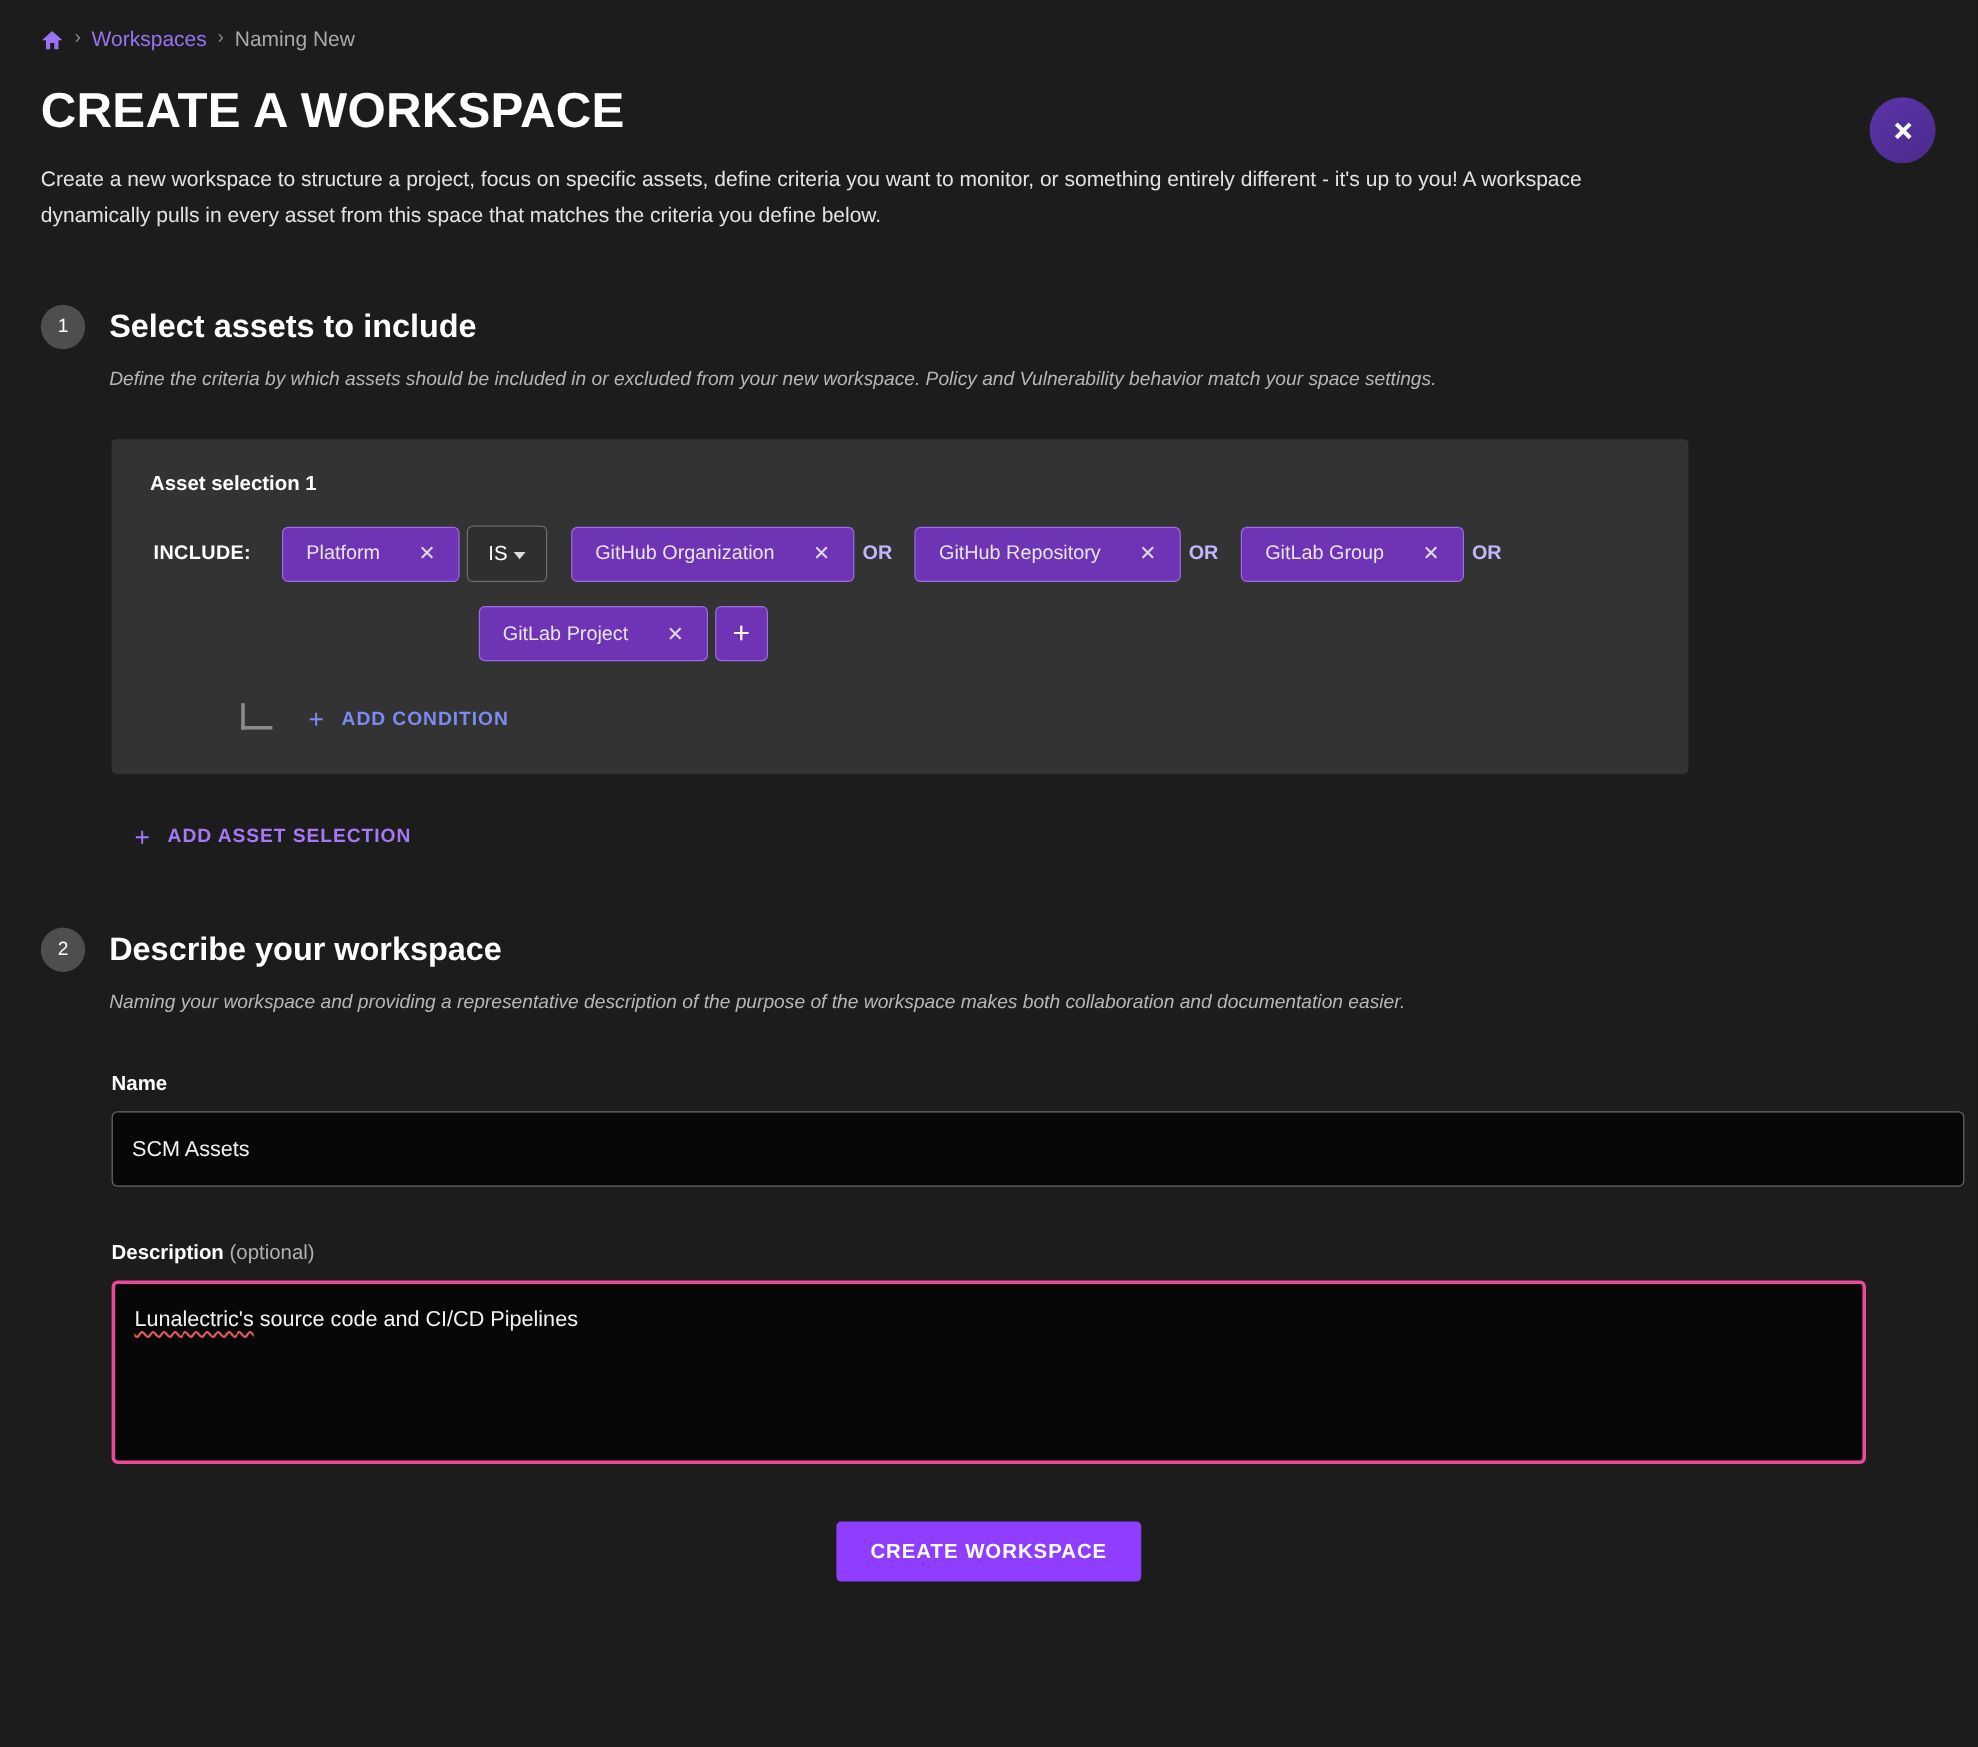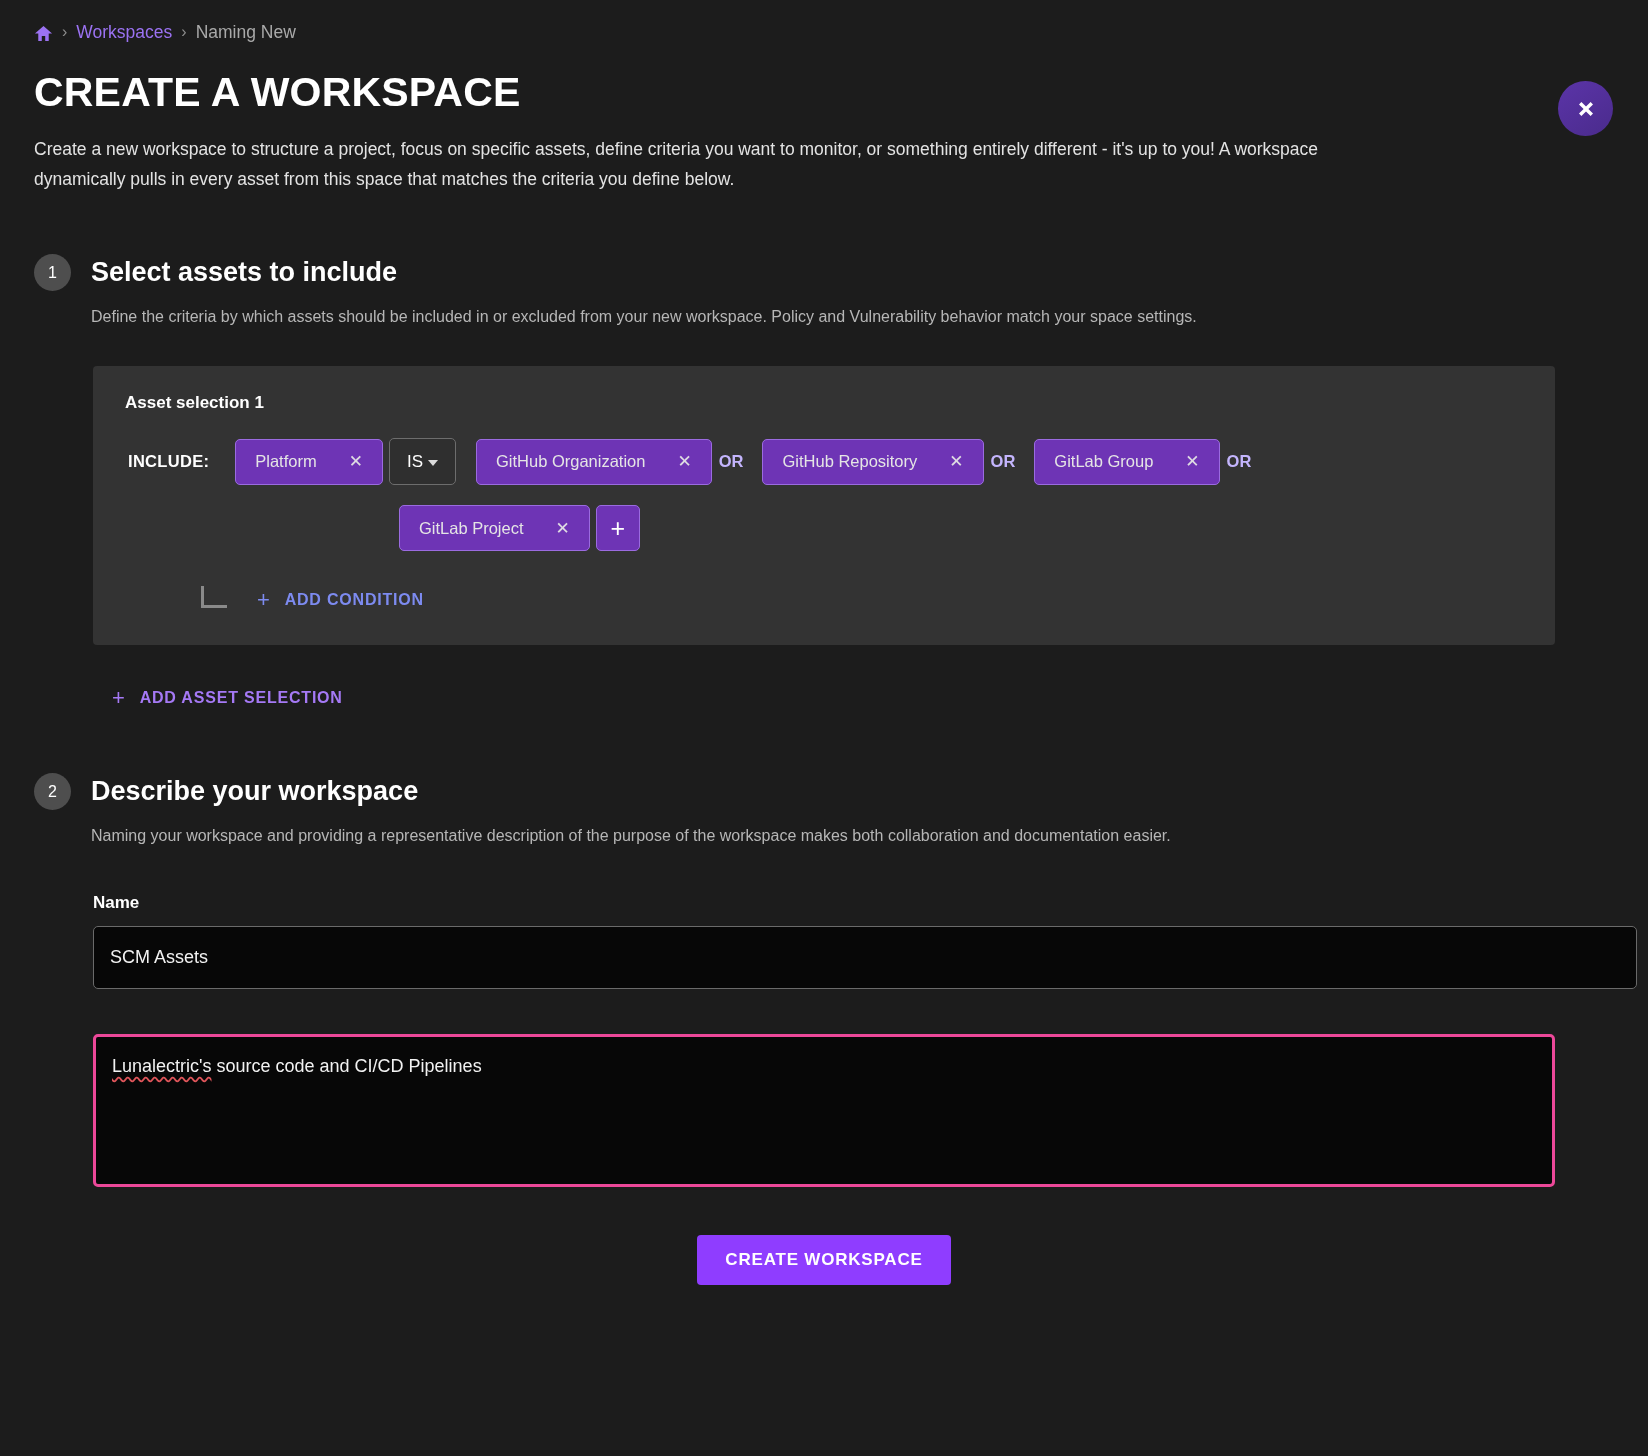--- a/index.html
+++ b/index.html
@@ -100,29 +100,30 @@
     font-size: 27px;
     font-weight: 700;
     color: #ffffff;
   }
   .step-desc {
     margin-left: 57px;
     margin-top: 14px;
     font-size: 16px;
     color: #b6b6b6;
     line-height: 24px;
+    font-style: italic;
   }
 
   
   .panel {
     margin: 37px 0 0 59px;
     background: #333333;
     border-radius: 4px;
     padding: 27px 30px 30px 30px;
-    width: 1462px;
+    width: 1314px;
   }
   .panel-title {
     font-size: 17px;
     font-weight: 700;
     color: #ffffff;
     margin-bottom: 25px;
     margin-left: 2px;
   }
 
   .cond-row {
@@ -416,20 +417,24 @@
     <div class="step-title">Describe your workspace</div>
   </div>
   <div class="step-desc">Naming your workspace and providing a representative description of the purpose of the workspace makes both collaboration and documentation easier.</div>
 
   <div class="field-block">
     <div class="field-label">Name</div>
     <input class="text-input" type="text" value="SCM Assets" style="">
   </div>
 
   <div class="field-block">
+    <div class="field-label">
+      <span>Description</span>
+      <span class="optional">(optional)</span>
+    </div>
     <div class="textarea">
       <span class="desc-text spell">Lunalectric's</span><span class="desc-text"> source code and CI/CD Pipelines</span>
     </div>
   </div>
 
   <div class="submit-wrap">
     <button class="submit-btn">CREATE WORKSPACE</button>
   </div>
 
 </div>

